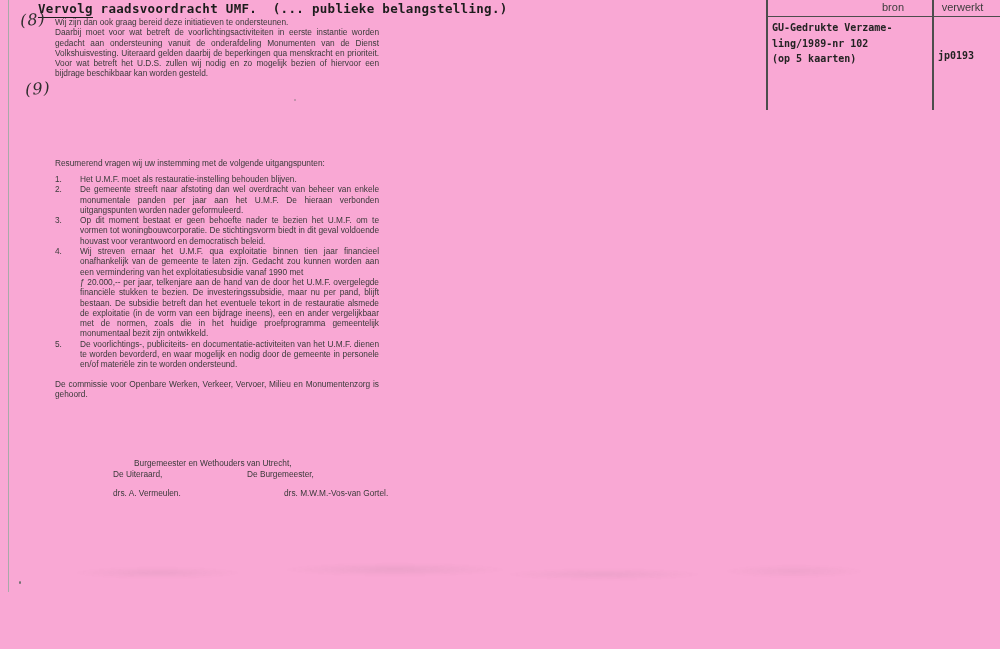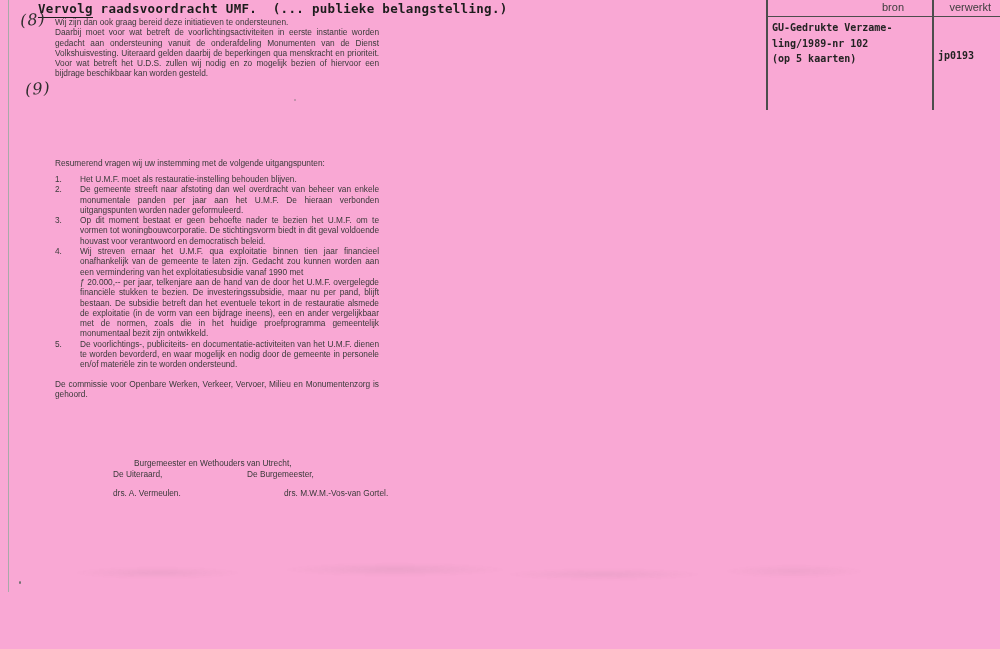--- a/index.html
+++ b/index.html
@@ -61,21 +61,21 @@
   .sig-name-r{left:245px;top:488px;margin-left:39px;}
   
   .stamp-vline{position:absolute;top:0;width:1.5px;height:110px;background:#4d4d4d;}
   .stamp-vline.l{left:766px;}
   .stamp-vline.m{left:932px;}
   .stamp-hline{position:absolute;left:766px;top:15.5px;width:234px;height:1.5px;background:#4d4d4d;}
   .stamp-head{
     position:absolute;top:1px;font-size:11px;color:#3d3d3d;text-align:center;
   }
   .stamp-head.bron{left:768px;width:164px;margin-left:43px;}
-  .stamp-head.verwerkt{left:934px;width:57px;text-align:right;}
+  .stamp-head.verwerkt{left:934px;width:57px;}
   .stamp-cell{
     position:absolute;
     font-family:"DejaVu Sans Mono","Liberation Mono",monospace;
     font-weight:bold;font-size:10px;line-height:15.5px;color:#232323;
     white-space:pre;
   }
   .stamp-bron{left:772px;top:20px;}
   .stamp-verwerkt{left:938px;top:48px;}
   
   .smudge{

